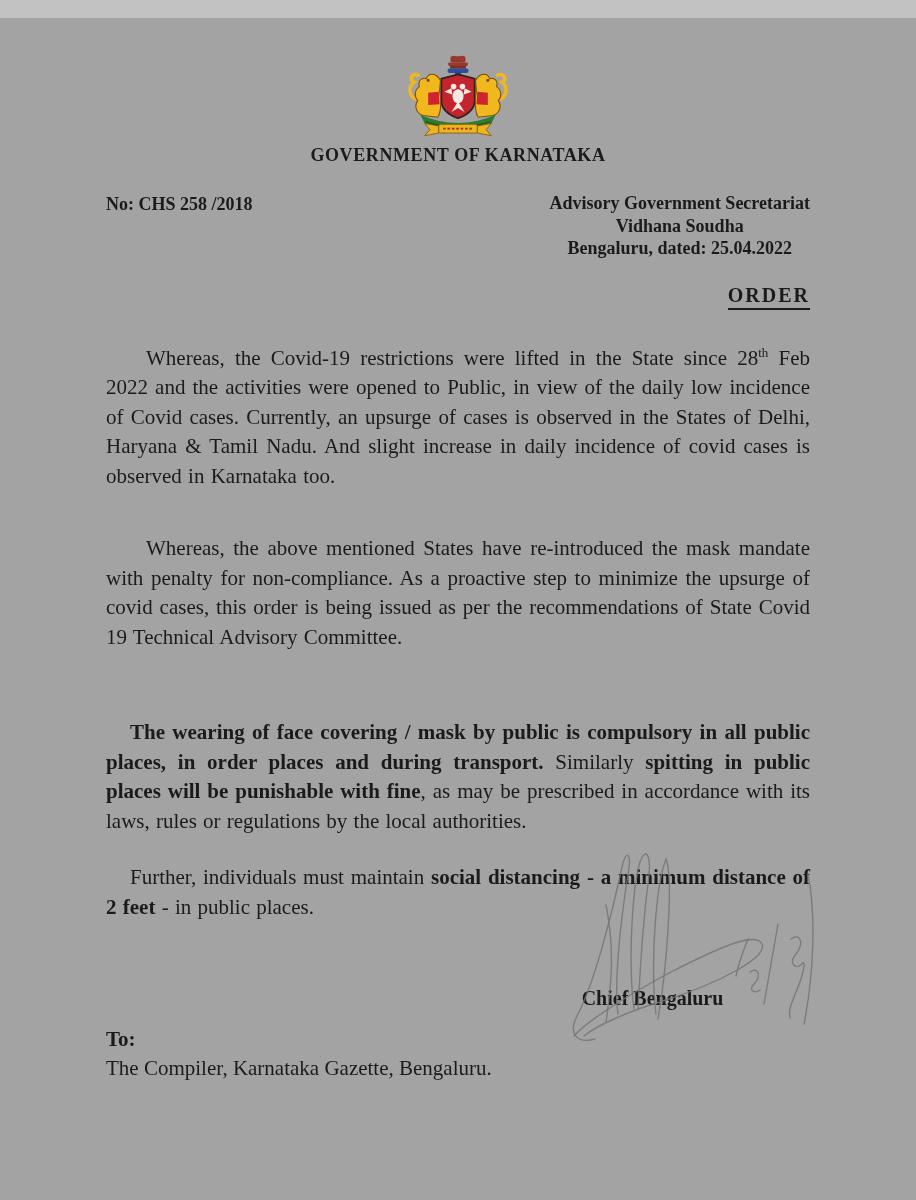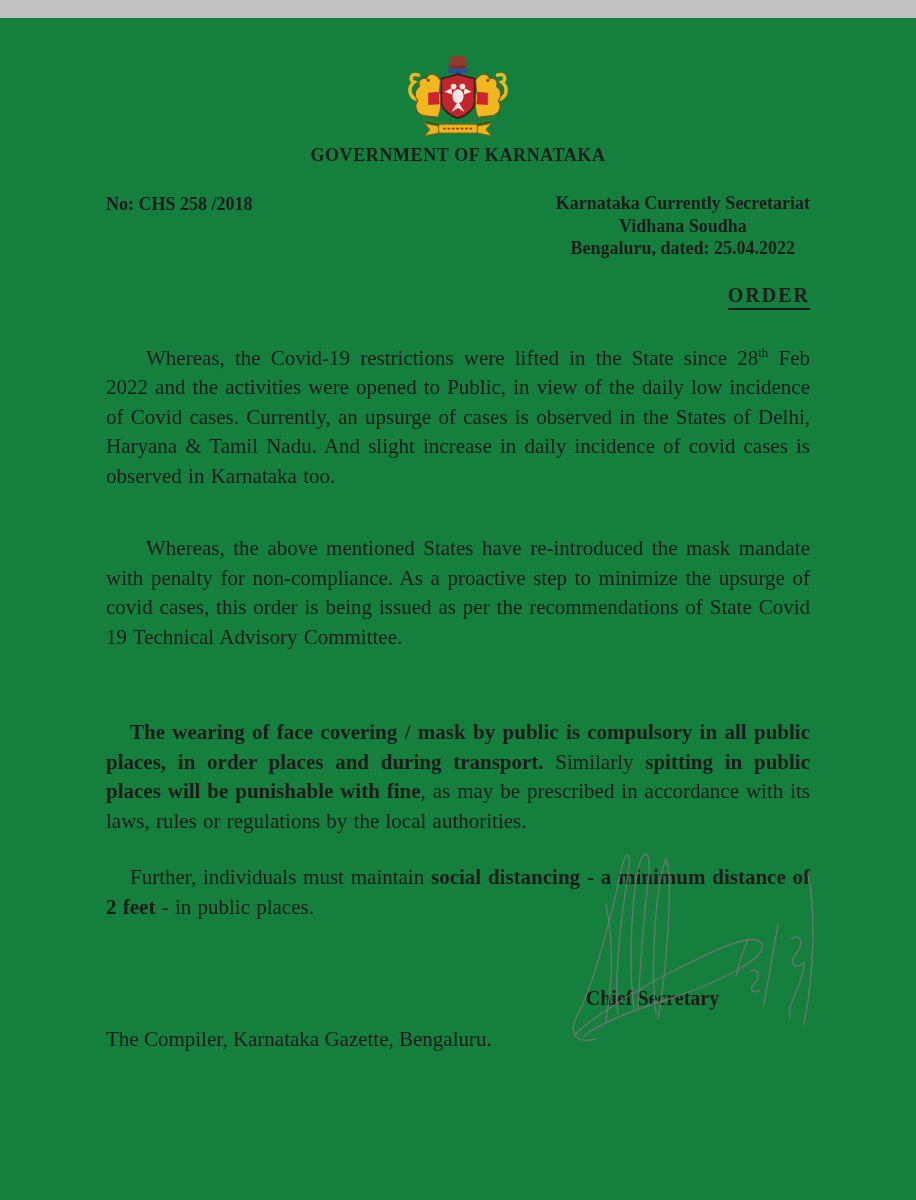--- a/index.html
+++ b/index.html
@@ -3,21 +3,21 @@
 <meta charset="utf-8">
 <style>
   * { margin: 0; padding: 0; box-sizing: border-box; }
   html, body { width: 916px; background: #ffffff; }
   body { font-family: "Liberation Serif", "DejaVu Serif", serif; color: #1b1b1b; }
 
   .screen {
     position: relative;
     width: 916px;
     height: 1200px;
-    background: #15803d;
+    background: #a3a3a3;
     overflow: hidden;
   }
   .statusbar {
     width: 100%;
     height: 18px;
     background: #c2c2c2;
   }
   .doc {
     padding: 0 106px;
   }
@@ -170,45 +170,46 @@
         <rect x="43" y="80" width="44" height="10" rx="2" fill="#eab61e" stroke="#8a5a10" stroke-width="1"></rect>
         <path d="M48,85 h34" stroke="#a33327" stroke-width="2" stroke-dasharray="3,2"></path>
       </svg>
     </div>
 
     <div class="org-name">GOVERNMENT OF KARNATAKA</div>
 
     <div class="ref-row">
       <div class="ref-no">No: CHS 258 /2018</div>
       <div class="office-block">
-        <div>Karnataka Currently Secretariat</div>
+        <div>Advisory Government Secretariat</div>
         <div>Vidhana Soudha</div>
         <div>Bengaluru, dated: 25.04.2022</div>
       </div>
     </div>
 
     <div class="order-title-row">
       <span class="order-title">ORDER</span>
     </div>
 
     <p class="para p1"><span>Whereas, the Covid-19 restrictions were lifted in the State since 28</span><sup>th</sup><span> Feb 2022 and the activities were opened to Public, in view of the daily low incidence of Covid cases. Currently, an upsurge of cases is observed in the States of Delhi, Haryana &amp; Tamil Nadu. And slight increase in daily incidence of covid cases is observed in Karnataka too.</span></p>
 
     <p class="para p2">Whereas, the above mentioned States have re-introduced the mask mandate with penalty for non-compliance. As a proactive step to minimize the upsurge of covid cases, this order is being issued as per the recommendations of State Covid 19 Technical Advisory Committee.</p>
 
     <p class="para p3"><span class="b">The wearing of face covering / mask by public is compulsory in all public places, in order places and during transport.</span><span> Similarly </span><span class="b">spitting in public places will be punishable with fine</span><span>, as may be prescribed in accordance with its laws, rules or regulations by the local authorities.</span></p>
 
     <p class="para p4"><span>Further, individuals must maintain </span><span class="b">social distancing - a minimum distance of 2 feet</span><span> - in public places.</span></p>
 
     <div class="sign-row">
       <div class="sign-block">
-        <div>Chief Secretary</div>
+        <div>Chief Bengaluru</div>
       </div>
     </div>
 
     <div class="footer">
+      <div class="to-label">To:</div>
       <div>The Compiler, Karnataka Gazette, Bengaluru.</div>
     </div>
 
   </div>
 
   <div class="signature-overlay">
     <svg viewBox="0 0 290 205" width="290" height="205">
       <path d="M30,196 C12,201 2,191 13,171 C31,136 49,62 57,24 C61,6 67,9 63,31 C55,82 49,141 53,171"></path>
       <path d="M69,166 C63,121 67,46 75,19 C81,3 87,11 83,41 C77,86 75,131 73,166"></path>
       <path d="M91,171 C85,121 91,41 101,16 C109,36 101,131 93,176"></path>

